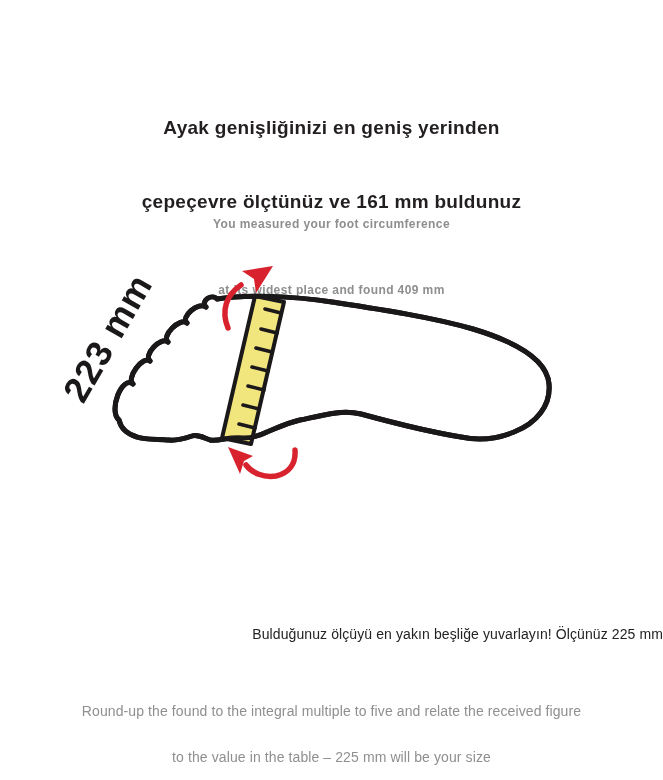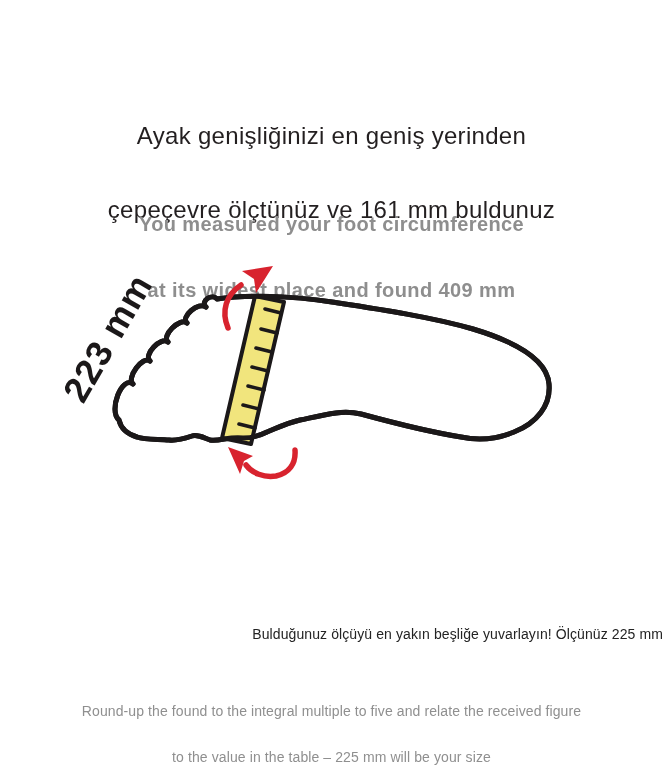--- a/index.html
+++ b/index.html
@@ -5,27 +5,27 @@
   html,body{margin:0;padding:0;background:#ffffff;}
   .canvas{
     position:relative;
     width:663px;height:780px;
     background:#ffffff;
     overflow:hidden;
     font-family:"Liberation Sans", sans-serif;
   }
   .txt{position:absolute;left:0;width:663px;text-align:center;white-space:pre-line;}
   .heading-tr{
-    top:80px;
-    font-size:24px;line-height:37px;font-weight:400;
+    top:72px;
+    font-size:19px;line-height:37px;font-weight:700;
     color:#231f20;letter-spacing:.3px;
   }
   .subtitle-en{
     top:175px;
-    font-size:20px;line-height:33px;font-weight:700;
+    font-size:12px;line-height:33px;font-weight:700;
     color:#8e8e8e;letter-spacing:.4px;
   }
   .note-tr{
     top:624px;
     font-size:14px;line-height:20px;font-weight:400;
     color:#232323;letter-spacing:.1px;text-align:right;
   }
   .note-en{
     top:677px;
     font-size:14px;line-height:23px;font-weight:400;

